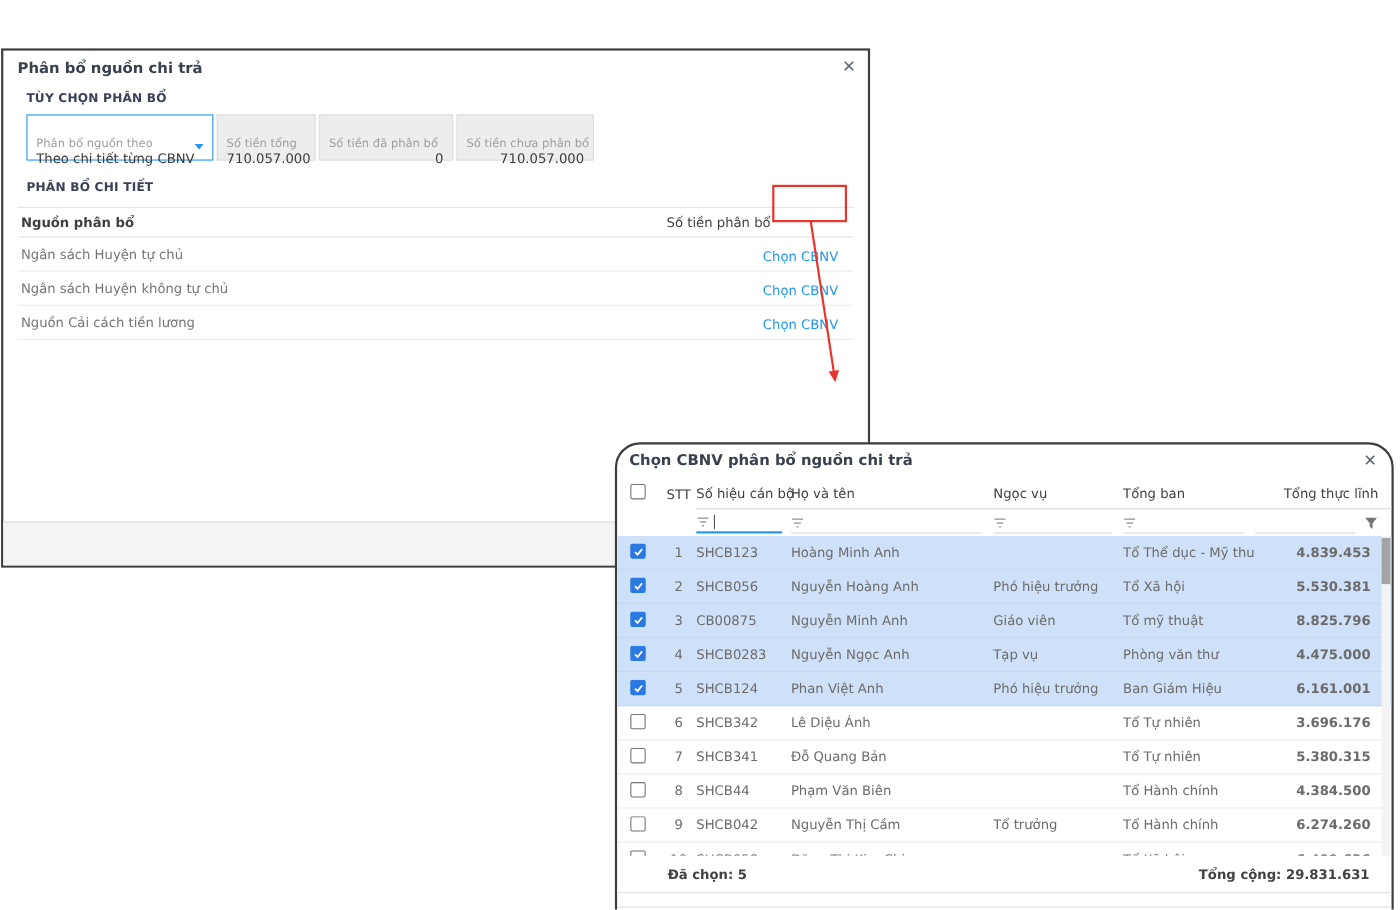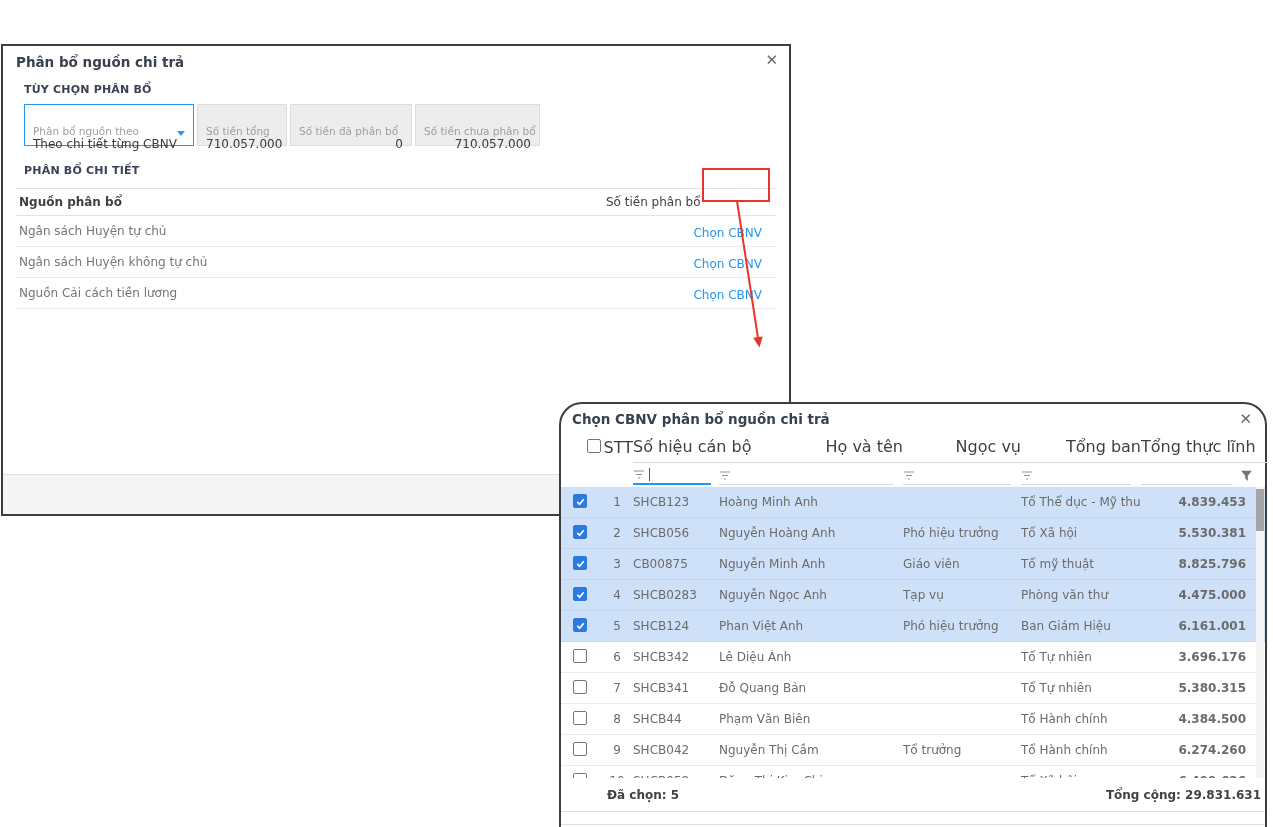--- a/index.html
+++ b/index.html
@@ -36,21 +36,21 @@
   .d-row { display:flex; align-items:center; height:31px; border-bottom:1px solid #ebebeb; }
   .d-row .dc1 { flex:1; font-size:12px; color:#757575; padding-left:3px; }
   .d-row .dc2 { width:170px; text-align:right; padding-right:14px; }
   .link { font-size:12px; color:#2196f3; cursor:pointer; }
 
   .m1-footer { position:absolute; left:0; right:0; bottom:0; height:40px; background:#f5f5f5; border-top:1px solid #e0e0e0; }
 
   
   .grid { display:grid; grid-template-columns:40px 32px 86px 184px 118px 120px 1fr; align-items:center; }
   .t-header { position:absolute; left:0; right:0; top:28px; height:31px; align-items:end; }
-  .t-header > div { font-size:16px; color:#3f3f3f; padding-bottom:6px; white-space:nowrap;text-align:right; }
+  .t-header > div { font-size:12px; color:#3f3f3f; padding-bottom:6px; white-space:nowrap; }
   .t-header .hb { border-bottom:1px solid #d8d8d8; }
   .h-cb { padding-left:12px; padding-bottom:4px; }
   .h-stt { text-align:center; font-size:11px; padding-bottom:2px; }
   .h-total { text-align:right; padding-right:12px; }
 
   .f-row { position:absolute; left:0; right:0; top:59px; height:24px; align-items:center; }
   .f-input { display:flex; align-items:center; gap:4px; height:20px; border-bottom:1px solid #d9d9d9; margin-right:10px; }
   .f-input.active { width:78px; border-bottom:2px solid #2196f3; margin-right:0; }
   .caret-bar { width:1px; height:13px; background:#555; }
   .f-total { display:flex; align-items:center; padding-right:12px; }
@@ -66,21 +66,21 @@
 
   .cb { width:14px; height:14px; border:1.5px solid #757575; border-radius:2px; background:#fff;
     display:inline-flex; align-items:center; justify-content:center; }
   .cb.on { background:#2a7ae2; border-color:#2a7ae2; }
   .cb svg { display:none; }
   .cb.on svg { display:block; }
 
   .summary { position:absolute; left:0; right:0; top:374px; height:34px; display:flex; align-items:center;
     justify-content:space-between; border-bottom:1px solid #e0e0e0; }
   .summary .s-sel { font-size:12px; font-weight:bold; color:#424242; padding-left:46px; }
-  .summary .s-total { font-size:12px; font-weight:bold; color:#424242; padding-right:4px; }
+  .summary .s-total { font-size:12px; font-weight:bold; color:#424242; padding-right:20px; }
 
   .m2-footer { position:absolute; left:0; right:0; top:420px; bottom:0; border-top:1px solid #e0e0e0;
     display:flex; align-items:center; justify-content:flex-end; gap:22px; padding-right:13px; }
   .btn { font-size:12.5px; height:32px; border-radius:3px; display:inline-flex; align-items:center;
     justify-content:center; cursor:pointer; }
   .btn-cancel { background:#fff; border:1px solid #e0e0e0; color:#424242; width:76px; }
   .btn-ok { background:#2e80ec; border:1px solid #2e80ec; color:#fff; width:84px; }
 
   .scrollbar { position:absolute; right:1px; top:83px; width:8px; height:291px; background:#f4f4f4; z-index:5; }
   .scroll-thumb { position:absolute; top:2px; left:0; width:8px; height:42px; background:#a4a4a4; }

